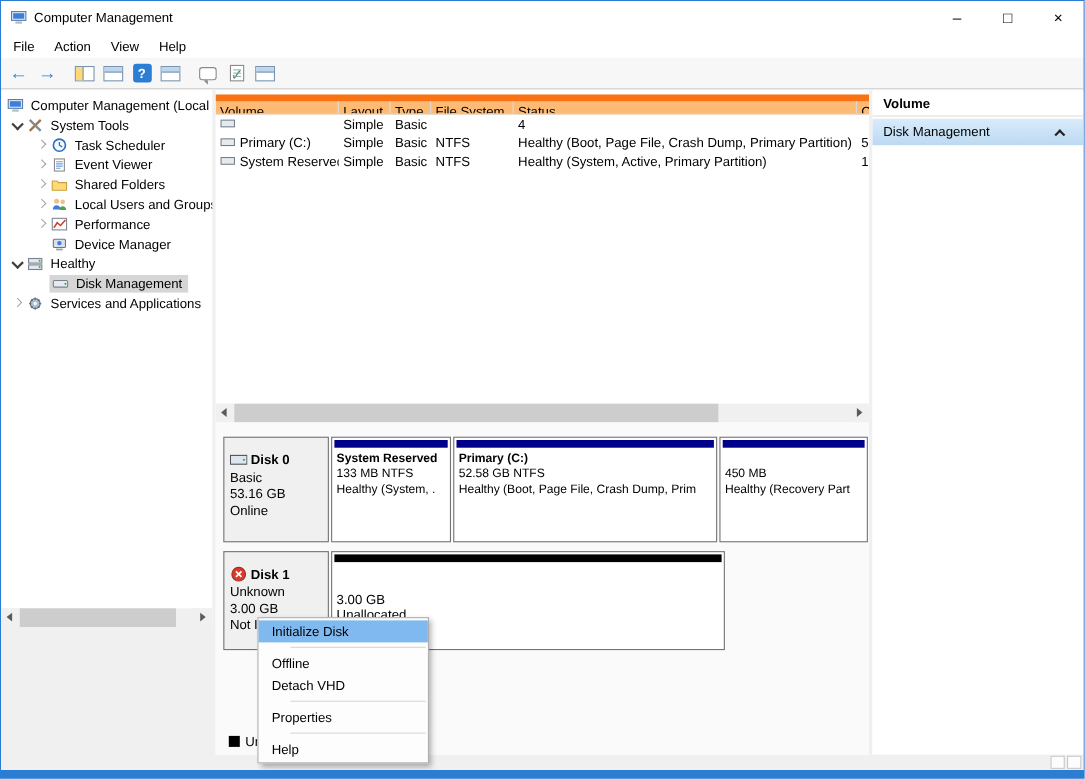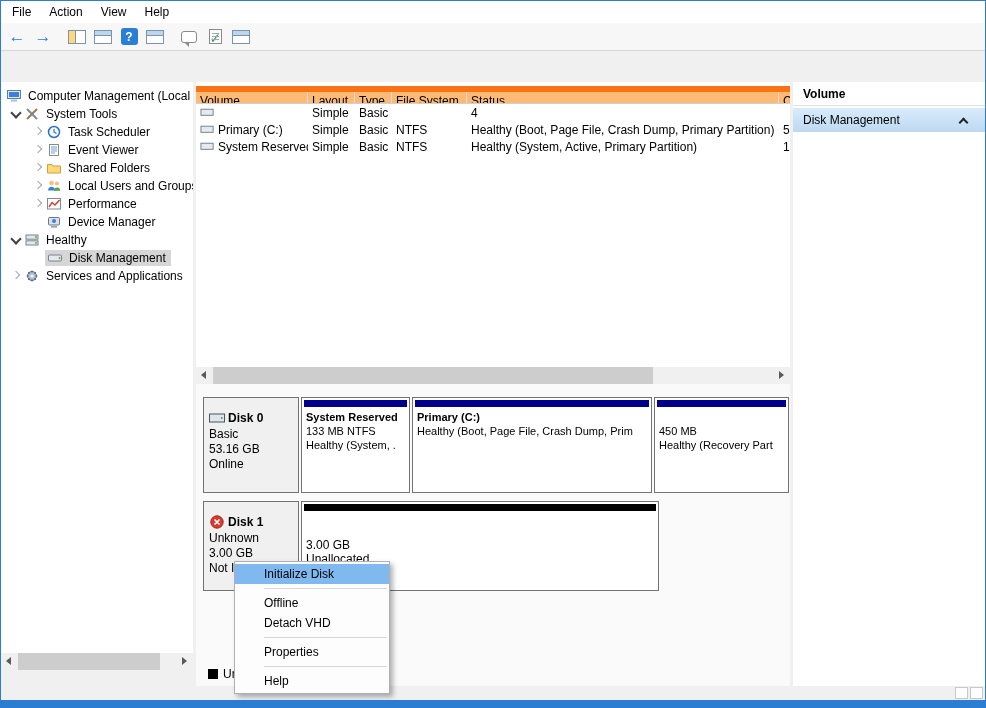--- a/index.html
+++ b/index.html
@@ -32,21 +32,21 @@
   .ic-table::before { content:""; position:absolute; left:0; right:0; top:0; height:4px; background:#bcd6ee; border-bottom:1px solid #7a94ad; }
   .ic-help { width:17px; height:17px; background:#2a7fd4; border-radius:3px; color:#fff; display:flex; align-items:center; justify-content:center; font-weight:bold; }
   .ic-help::after { content:"?"; }
   .ic-doc { width:13px; height:15px; border:1px solid #8a8a8a; background:#fff; position:relative; }
   .ic-doc::before { content:""; position:absolute; left:2px; top:3px; right:2px; height:1px; background:#9aaabb; box-shadow:0 3px 0 #9aaabb, 0 6px 0 #9aaabb; }
   .ic-bubble { width:16px; height:12px; border:1px solid #8a8a8a; border-radius:3px; background:#fff; position:relative; }
   .ic-bubble::after { content:""; position:absolute; left:3px; bottom:-5px; border-left:4px solid transparent; border-top:4px solid #8a8a8a; }
   .ic-check::after { content:"✓"; color:#2e9e3e; font-weight:bold; font-size:14px; }
   
   .content { position:absolute; top:81px; left:0; width:984px; height:618px; background:#f0f0f0; }
-  .pane-left  { position:absolute; left:0;    top:0; width:192px; height:588px; background:#fff; overflow:hidden; }
+  .pane-left  { position:absolute; left:0;    top:0; width:192px; height:488px; background:#fff; overflow:hidden; }
   .pane-mid   { position:absolute; left:195px; top:0; width:594px; height:604px; background:#fff; overflow:hidden; }
   .pane-right { position:absolute; left:792px; top:0; width:192px; height:604px; background:#fff; overflow:hidden; }
   .bottom-strip { position:absolute; left:0; top:605px; width:984px; height:13px; background:#f0f0f0; }
   .grip { position:absolute; top:0; width:13px; height:12px; background:#fdfdfd; border:1px solid #c8c8c8; }
   .g1 { right:17px; } .g2 { right:2px; }
   
   .tree { padding-top:5px; white-space:nowrap; }
   .titem { display:flex; align-items:center; height:18px; }
   .l0 { padding-left:4px; } .l1 { padding-left:8px; } .l2 { padding-left:30px; }
   .chev { width:14px; height:14px; position:relative; flex:none; }
@@ -94,29 +94,42 @@
   .legend { position:absolute; left:12px; top:585px; display:flex; align-items:center; gap:5px; }
   .legend-swatch { width:10px; height:10px; background:#000; flex:none; }
   
   .actions-title { padding:5px 10px 4px; font-weight:bold; border-bottom:1px solid #e0e0e0; }
   .action-group { position:absolute; left:0; right:0; top:26px; height:24px; display:flex; align-items:center; padding:0 10px; background:linear-gradient(#d9ebfb,#bcd9f2); }
   .chev-up { width:7px; height:7px; border-right:2px solid #222; border-bottom:2px solid #222; transform:rotate(-135deg); margin-left:auto; margin-right:8px; margin-top:4px; }
   .action-more { position:absolute; left:0; right:0; top:54px; height:20px; display:flex; align-items:center; padding-left:32px; }
   .tri-right { margin-left:auto; margin-right:9px; width:0; height:0; border-left:7px solid #1a1a1a; border-top:5px solid transparent; border-bottom:5px solid transparent; }
   
   .ctxmenu { position:absolute; left:233px; top:560px; width:156px; background:#fdfdfd; border:1px solid #b0b0b0; box-shadow:3px 3px 5px rgba(0,0,0,0.3); padding:2px 0; z-index:10; }
-  .mi { height:20px; line-height:20px; padding-left:29px; white-space:nowrap; }
+  .mi { height:20px; line-height:20px; padding-left:12px; white-space:nowrap; }
   .mi.hl { background:#7fb9ef; }
   .msep { height:1px; background:#d7d7d7; margin:4px 2px 4px 29px; }
 </style>
 </head>
 <body>
 
 <div class="window">
 
+  <div class="titlebar">
+    <svg class="app-icon" viewBox="0 0 16 16">
+      <rect x="1.5" y="2.5" width="13" height="8" fill="#dce9f7" stroke="#5b7fa3"></rect>
+      <rect x="3" y="4" width="10" height="5" fill="#3d7edb"></rect>
+      <rect x="5" y="11.5" width="6" height="2" fill="#aebdcd"></rect>
+    </svg>
+    <span class="title">Computer Management</span>
+    <div class="win-controls">
+      <span class="wbtn">–</span>
+      <span class="wbtn">□</span>
+      <span class="wbtn">×</span>
+    </div>
+  </div>
 
   <div class="menubar">
     <span class="menu-item">File</span>
     <span class="menu-item">Action</span>
     <span class="menu-item">View</span>
     <span class="menu-item">Help</span>
   </div>
 
   <div class="toolbar">
     <span class="tbtn">
@@ -349,20 +362,21 @@
           <div class="ptitle">System Reserved</div>
           <div class="pline">133 MB NTFS</div>
           <div class="pline">Healthy (System, .</div>
         </div>
       </div>
 
       <div class="part p01">
         <div class="pstrip navy"></div>
         <div class="pbody">
           <div class="ptitle">Primary  (C:)</div>
+          <div class="pline">52.58 GB NTFS</div>
           <div class="pline">Healthy (Boot, Page File, Crash Dump, Prim</div>
         </div>
       </div>
 
       <div class="part p02">
         <div class="pstrip navy"></div>
         <div class="pbody">
           <div class="ptitle"></div>
           <div class="pline">450 MB</div>
           <div class="pline">Healthy (Recovery Part</div>

